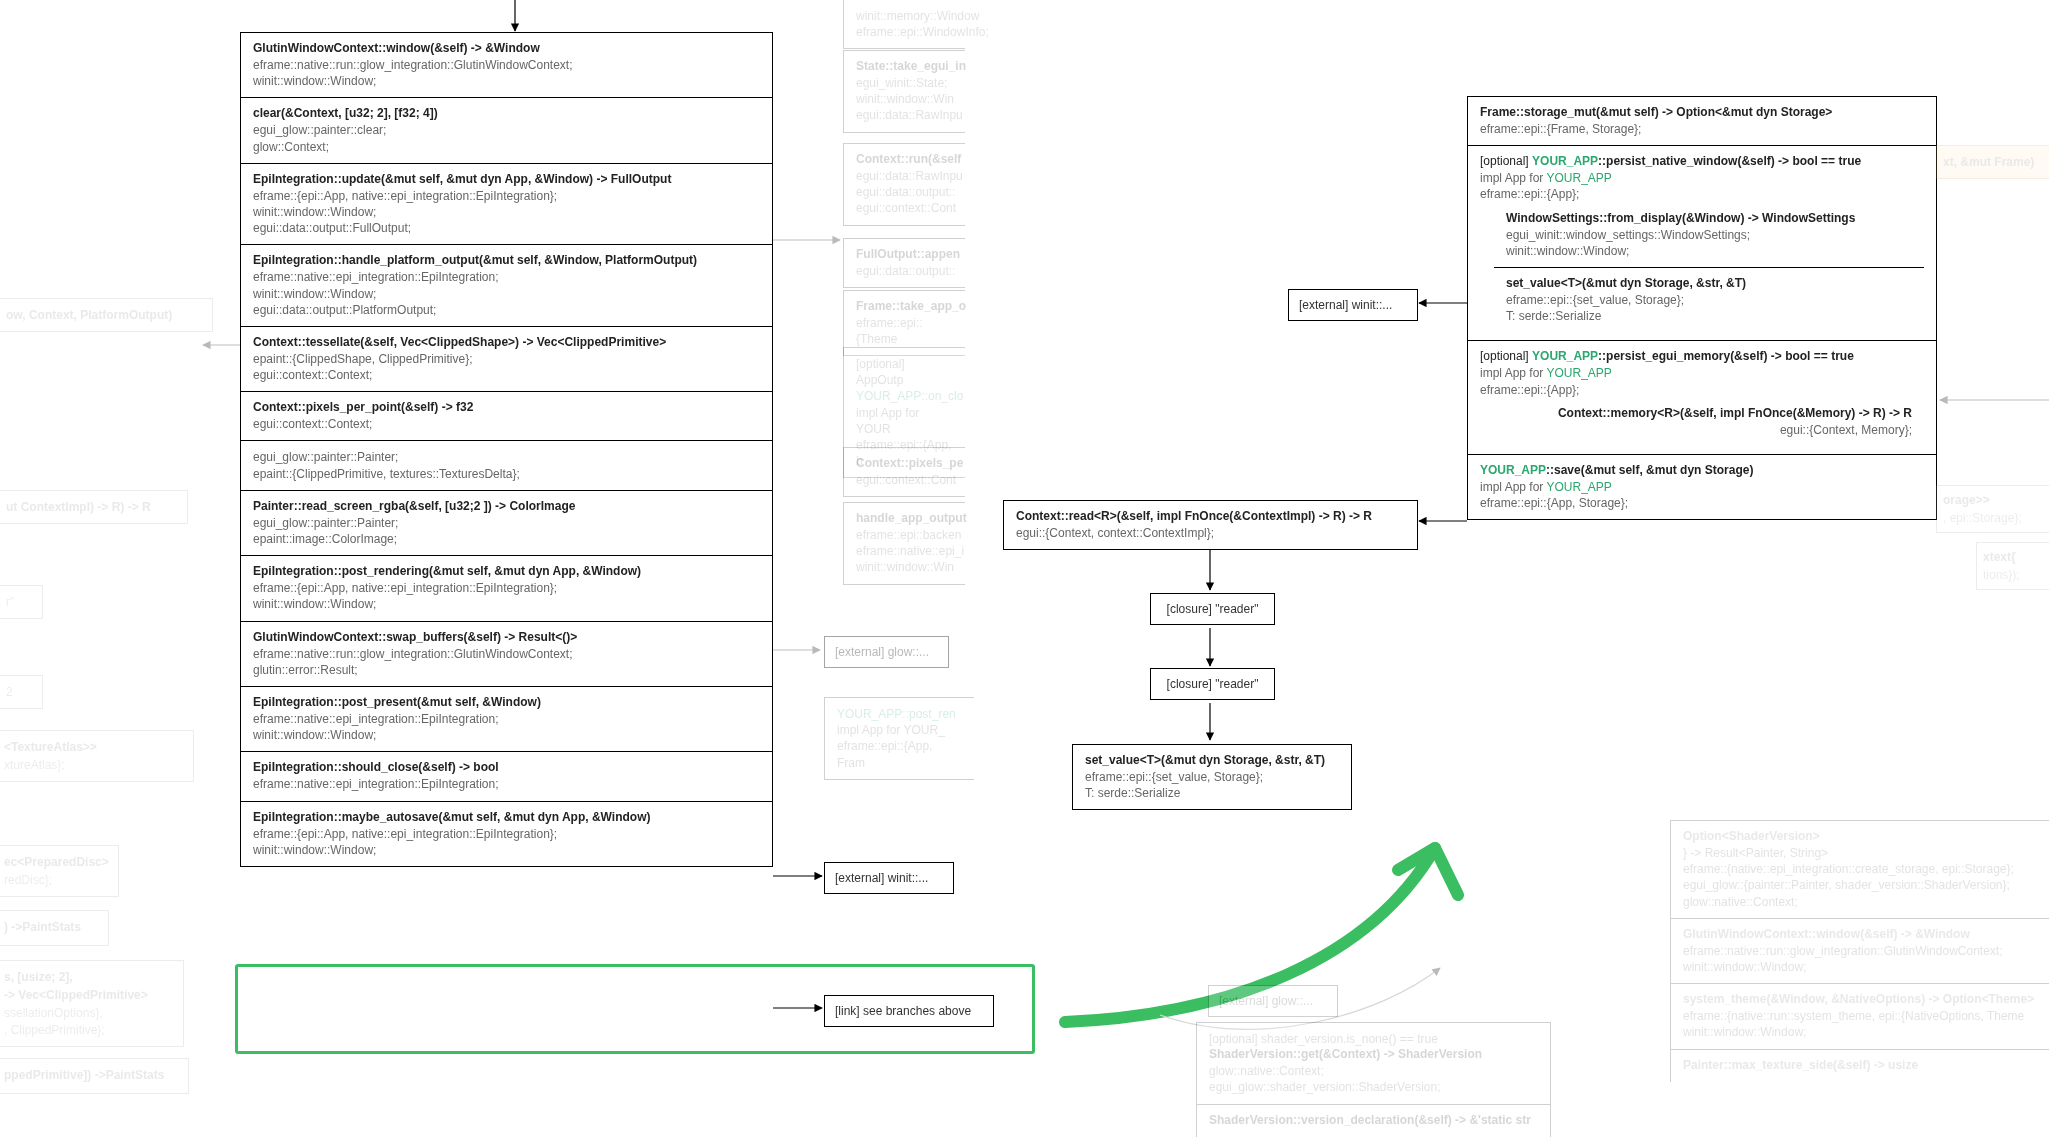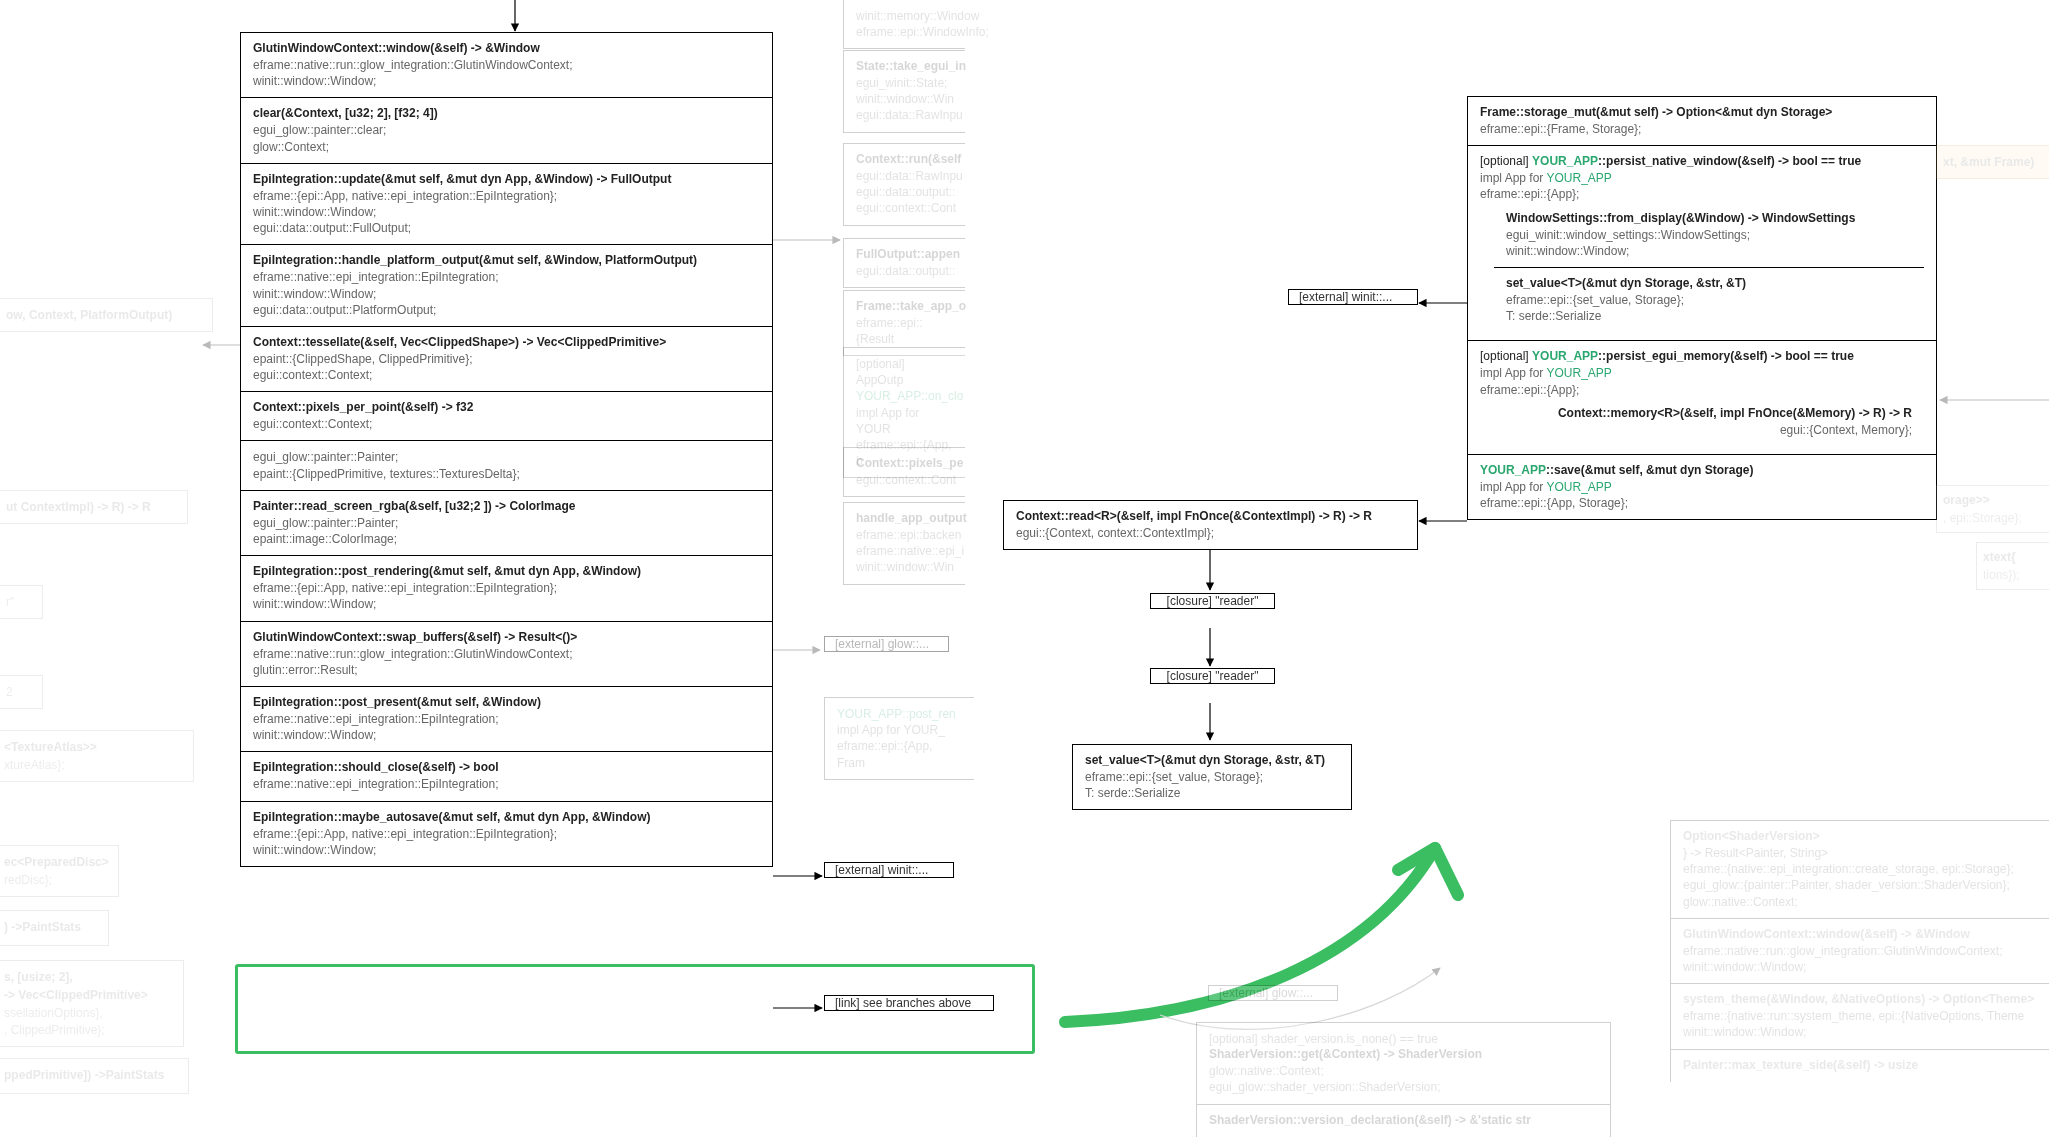--- a/index.html
+++ b/index.html
@@ -4,21 +4,21 @@
 <style>
   html,body{margin:0;padding:0;width:2049px;height:1148px;background:#fff;font-family:Arial,Helvetica,sans-serif;font-size:12px;color:#333;overflow:hidden}
   .node{position:absolute;border:1px solid #000;background:#fff;box-sizing:border-box}
   .faded{opacity:.18}
   .faded-mid{opacity:.35}
   .cell{border-bottom:1px solid #000;padding:8px 12px;box-sizing:border-box}
   .cell:last-child{border-bottom:none}
   .sig{font-weight:bold;color:#222;margin-bottom:2px}
   .detail{color:#666;font-size:12px;line-height:1.35}
   .your-app{color:#2aa76f}
-  .small{position:absolute;border:1px solid #000;background:#fff;padding:0 10px;font-size:12px;box-sizing:border-box}
+  .small{position:absolute;border:1px solid #000;background:#fff;padding:8px 10px;font-size:12px;box-sizing:border-box}
   .highlight-box{position:absolute;border:3.5px solid #3bbd61;border-radius:3px;pointer-events:none;box-sizing:border-box}
   svg.edges{position:absolute;left:0;top:0;width:2049px;height:1148px;pointer-events:none}
   .crumb{position:absolute;color:#999;font-size:12px;line-height:1.35}
   .crumb .sig{color:#888;font-weight:bold}
   .orange{background:#ffe9c7}
 </style>
 </head>
 <body>
 
 <svg class="edges">
@@ -224,21 +224,21 @@
 </div>
 <div class="node faded" style="left:843px;top:238px;width:122px;border-right:none">
   <div class="cell" style="border-bottom:none">
     <div class="sig">FullOutput::appen</div>
     <div class="detail">egui::data::output::</div>
   </div>
 </div>
 <div class="node faded" style="left:843px;top:290px;width:122px;border-right:none">
   <div class="cell" style="border-bottom:none">
     <div class="sig">Frame::take_app_o</div>
-    <div class="detail">eframe::epi::{Result</div>
+    <div class="detail">eframe::epi::{Theme</div>
   </div>
 </div>
 <div class="node faded" style="left:843px;top:347px;width:122px;border-right:none">
   <div class="cell" style="border-bottom:none">
     <div class="detail"><span>[optional] AppOutp</span></div>
     <div class="detail"><span class="your-app">YOUR_APP::on_clo</span></div>
     <div class="detail"><span>impl App for YOUR</span></div>
     <div class="detail">eframe::epi::{App, b</div>
   </div>
 </div>
@@ -327,21 +327,21 @@
       <div class="detail">winit::window::Window;</div>
     </div>
     <div class="cell">
       <div class="sig" style="color: rgb(136, 136, 136);">Painter::max_texture_side(&amp;self) -&gt; usize</div>
     </div>
   </div>
 
 <div class="small faded" style="left:1208px;top:985px;width:130px">
   <span>[external] glow::...</span>
 </div>
-<div class="node faded" style="left:1196px;top:1022px;width:415px;border-bottom:none">
+<div class="node faded" style="left:1196px;top:1022px;width:355px;border-bottom:none">
   <div class="cell">
     <div class="detail">[optional] shader_version.is_none() == true</div>
     <div class="sig">ShaderVersion::get(&amp;Context) -&gt; ShaderVersion</div>
     <div class="detail">glow::native::Context;</div>
     <div class="detail">egui_glow::shader_version::ShaderVersion;</div>
   </div>
   <div class="cell" style="border-bottom:none">
     <div class="sig">ShaderVersion::version_declaration(&amp;self) -&gt; &amp;'static str</div>
   </div>
 </div>

